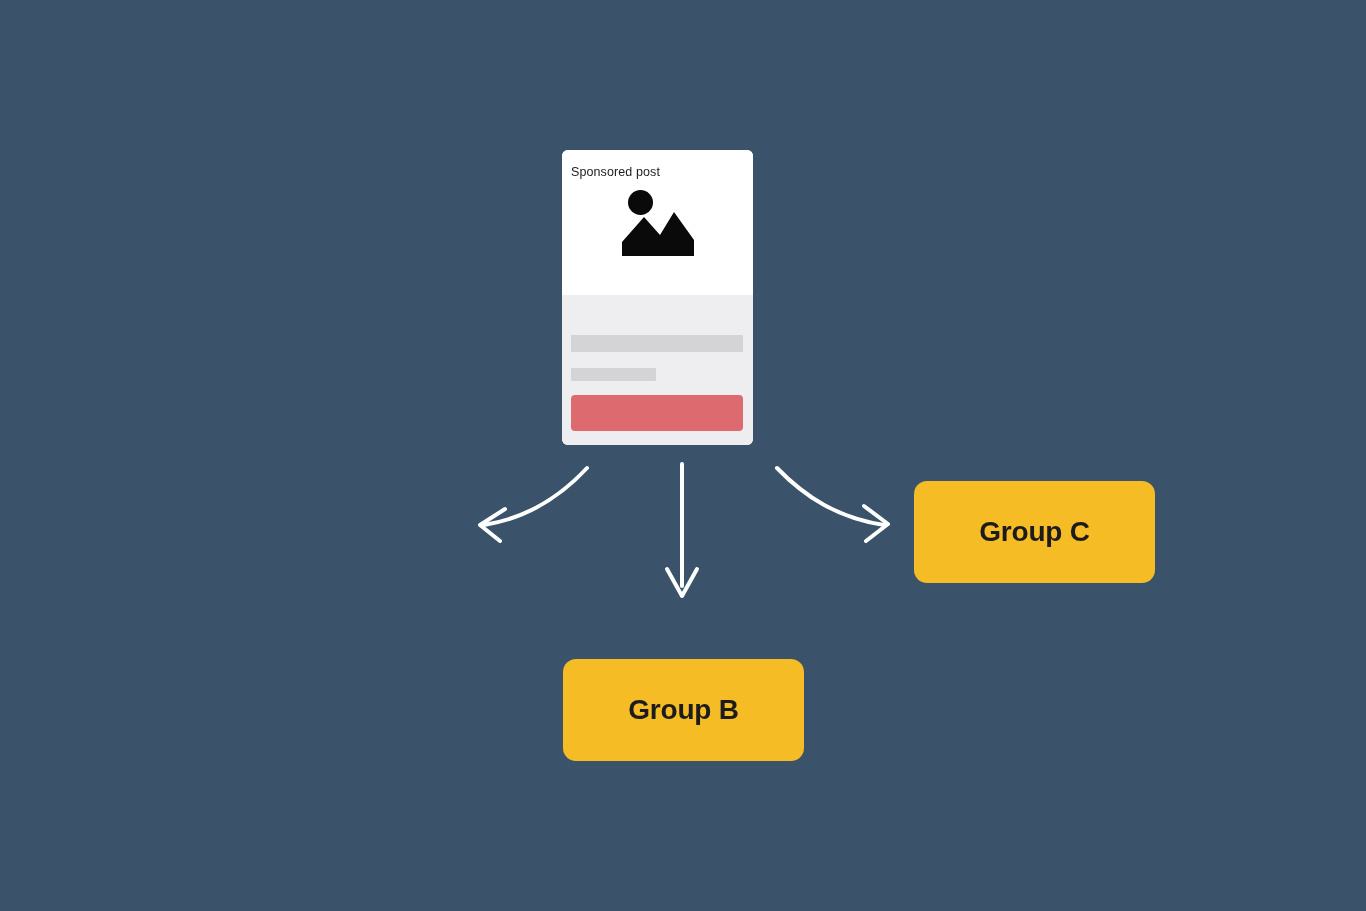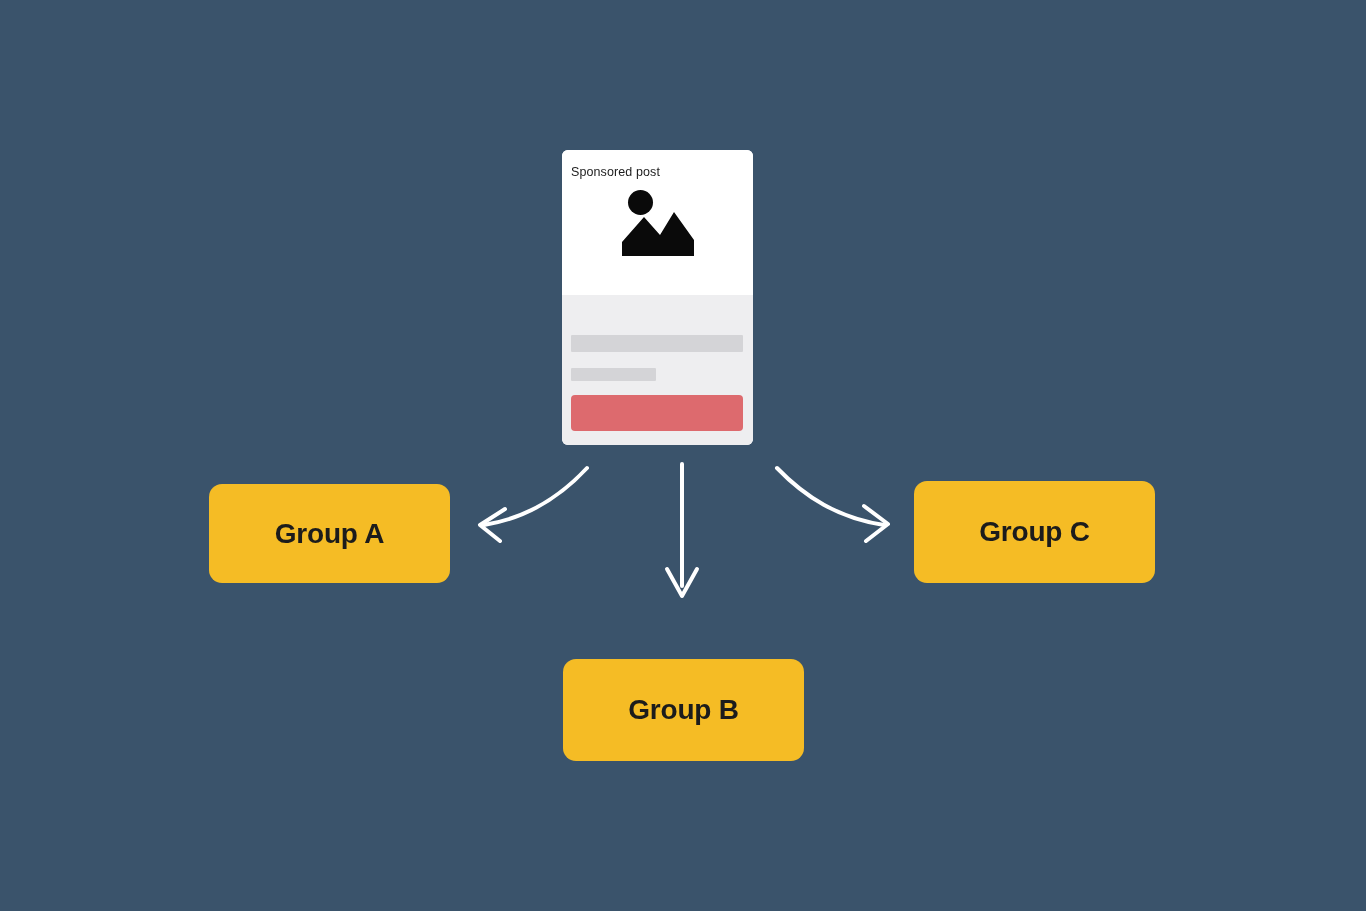--- a/index.html
+++ b/index.html
@@ -178,23 +178,20 @@
         <path d="M 0 66 L 0 52 L 22 27 L 38 45 L 52 22 L 72 50 L 72 66 Z" fill="#0a0a0a"></path>
       </svg>
     </div>
     <div class="post-body"></div>
     <div class="post-label">Sponsored post</div>
     <div class="bar bar-1"></div>
     <div class="bar bar-2"></div>
     <button class="cta-button"></button>
   </div>
 
-  <div class="group-box group-a">
-    <span class="group-box-label">Group A</span>
-  </div>
 
   <div class="group-box group-c">
     <span class="group-box-label">Group C</span>
   </div>
 
   <div class="group-box group-b">
     <span class="group-box-label">Group B</span>
   </div>
 
 </div>

